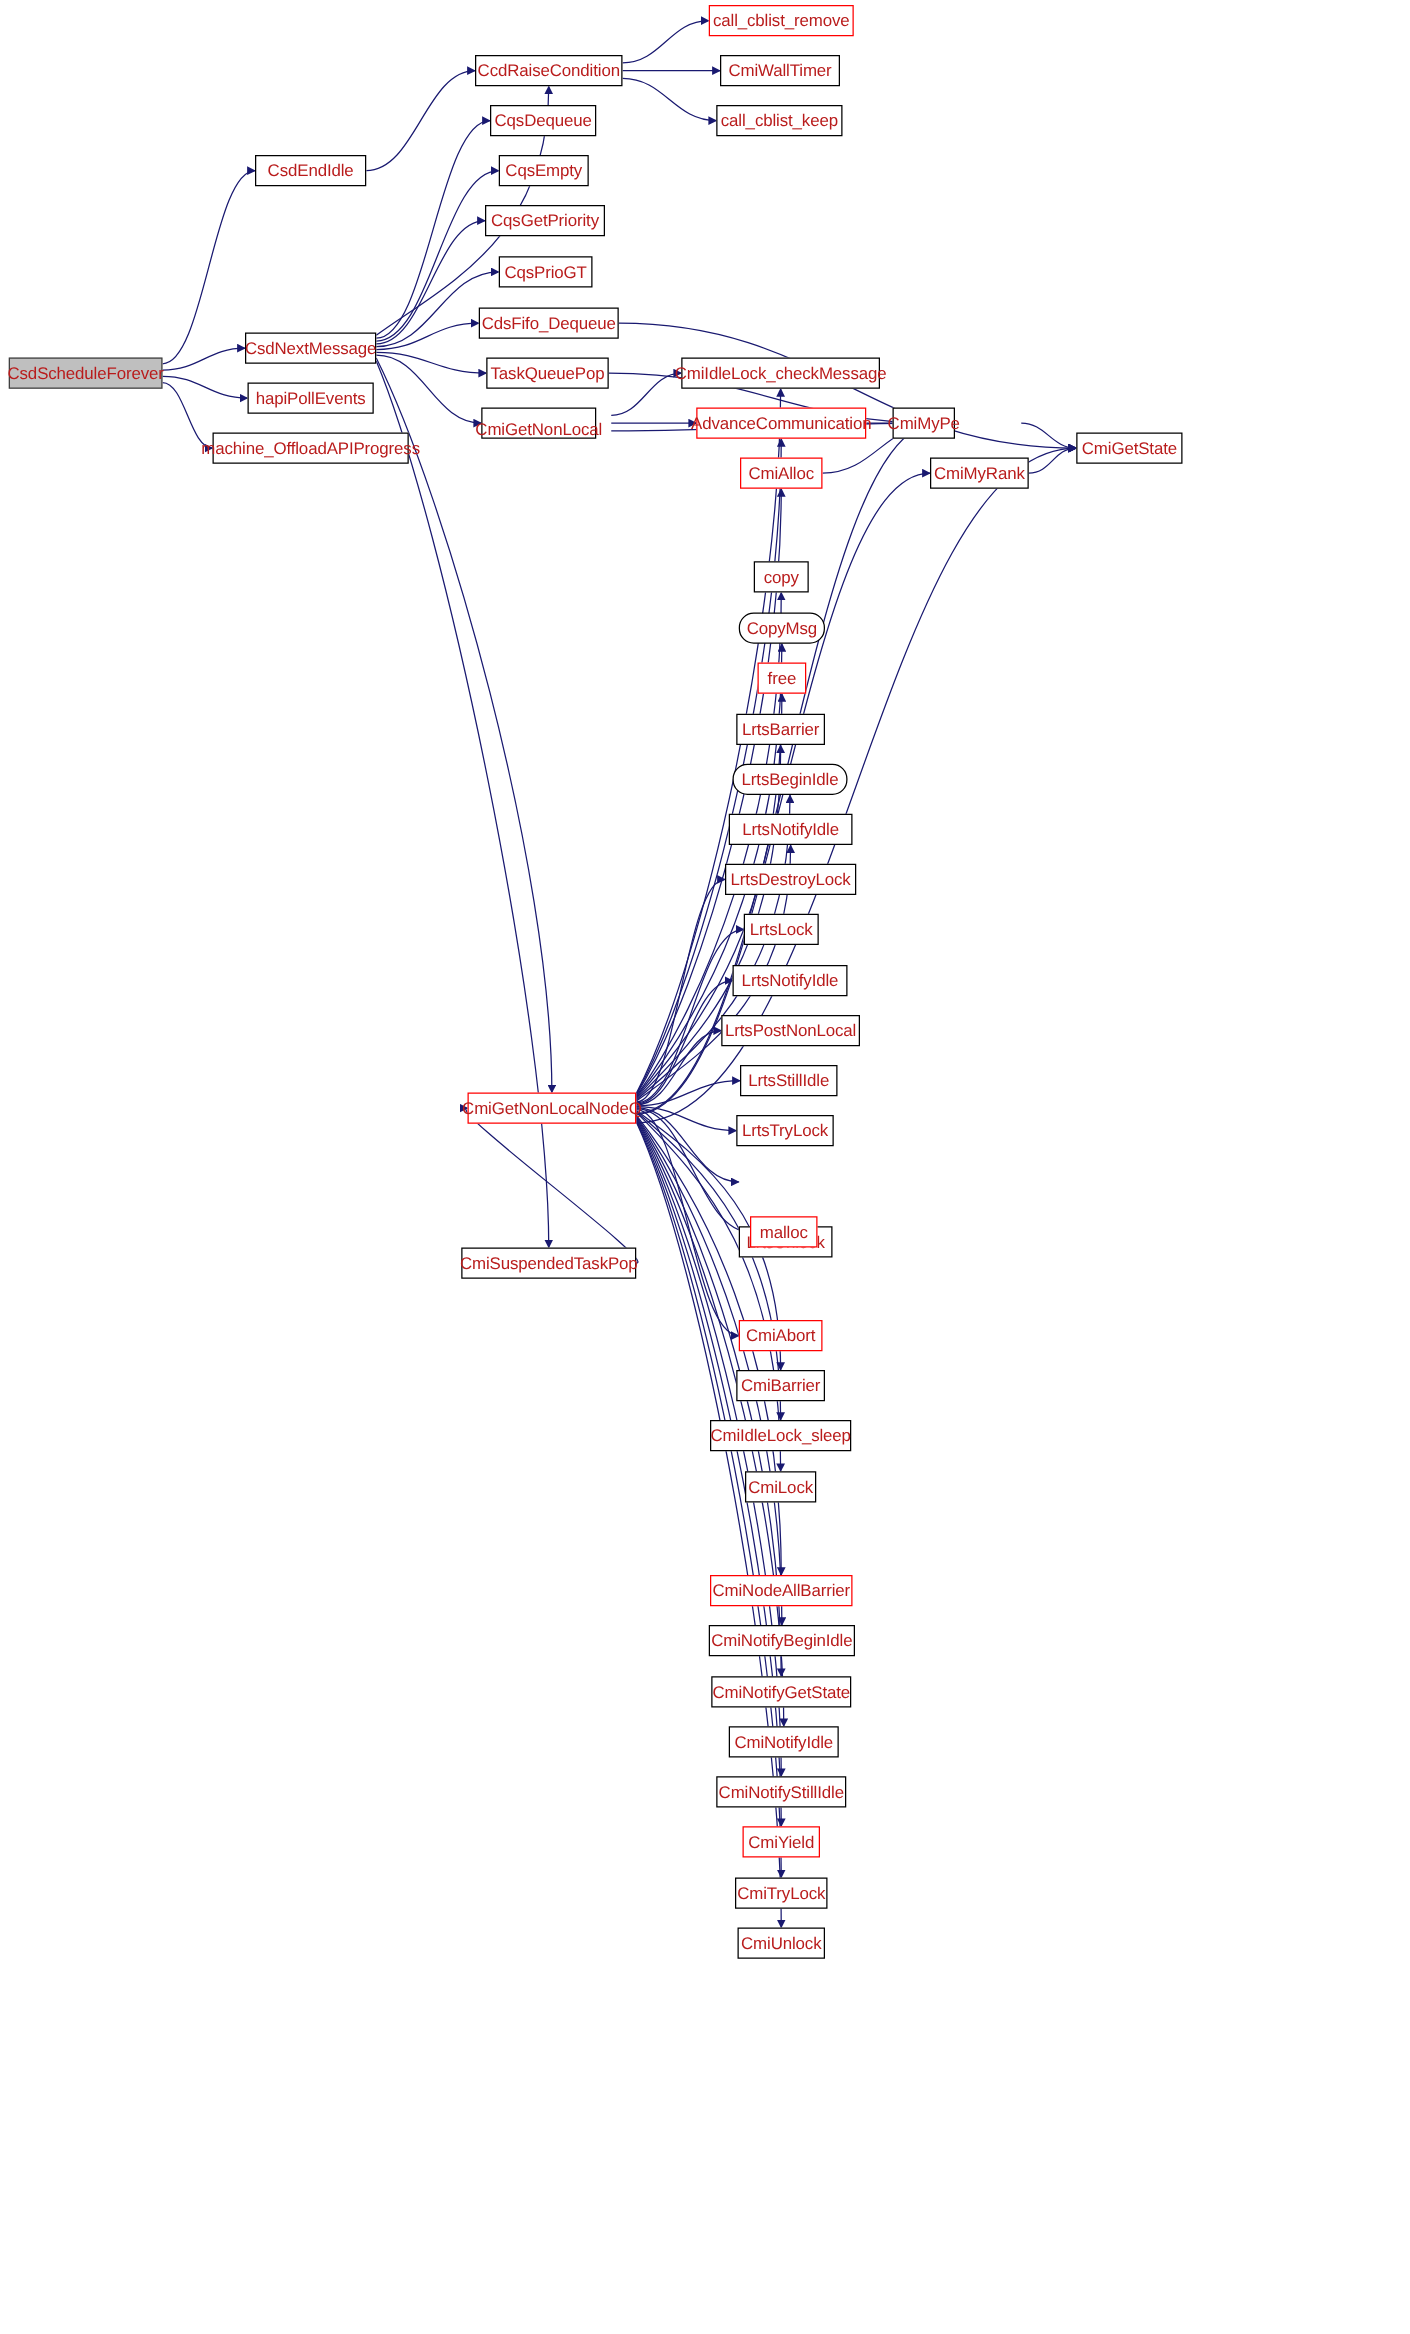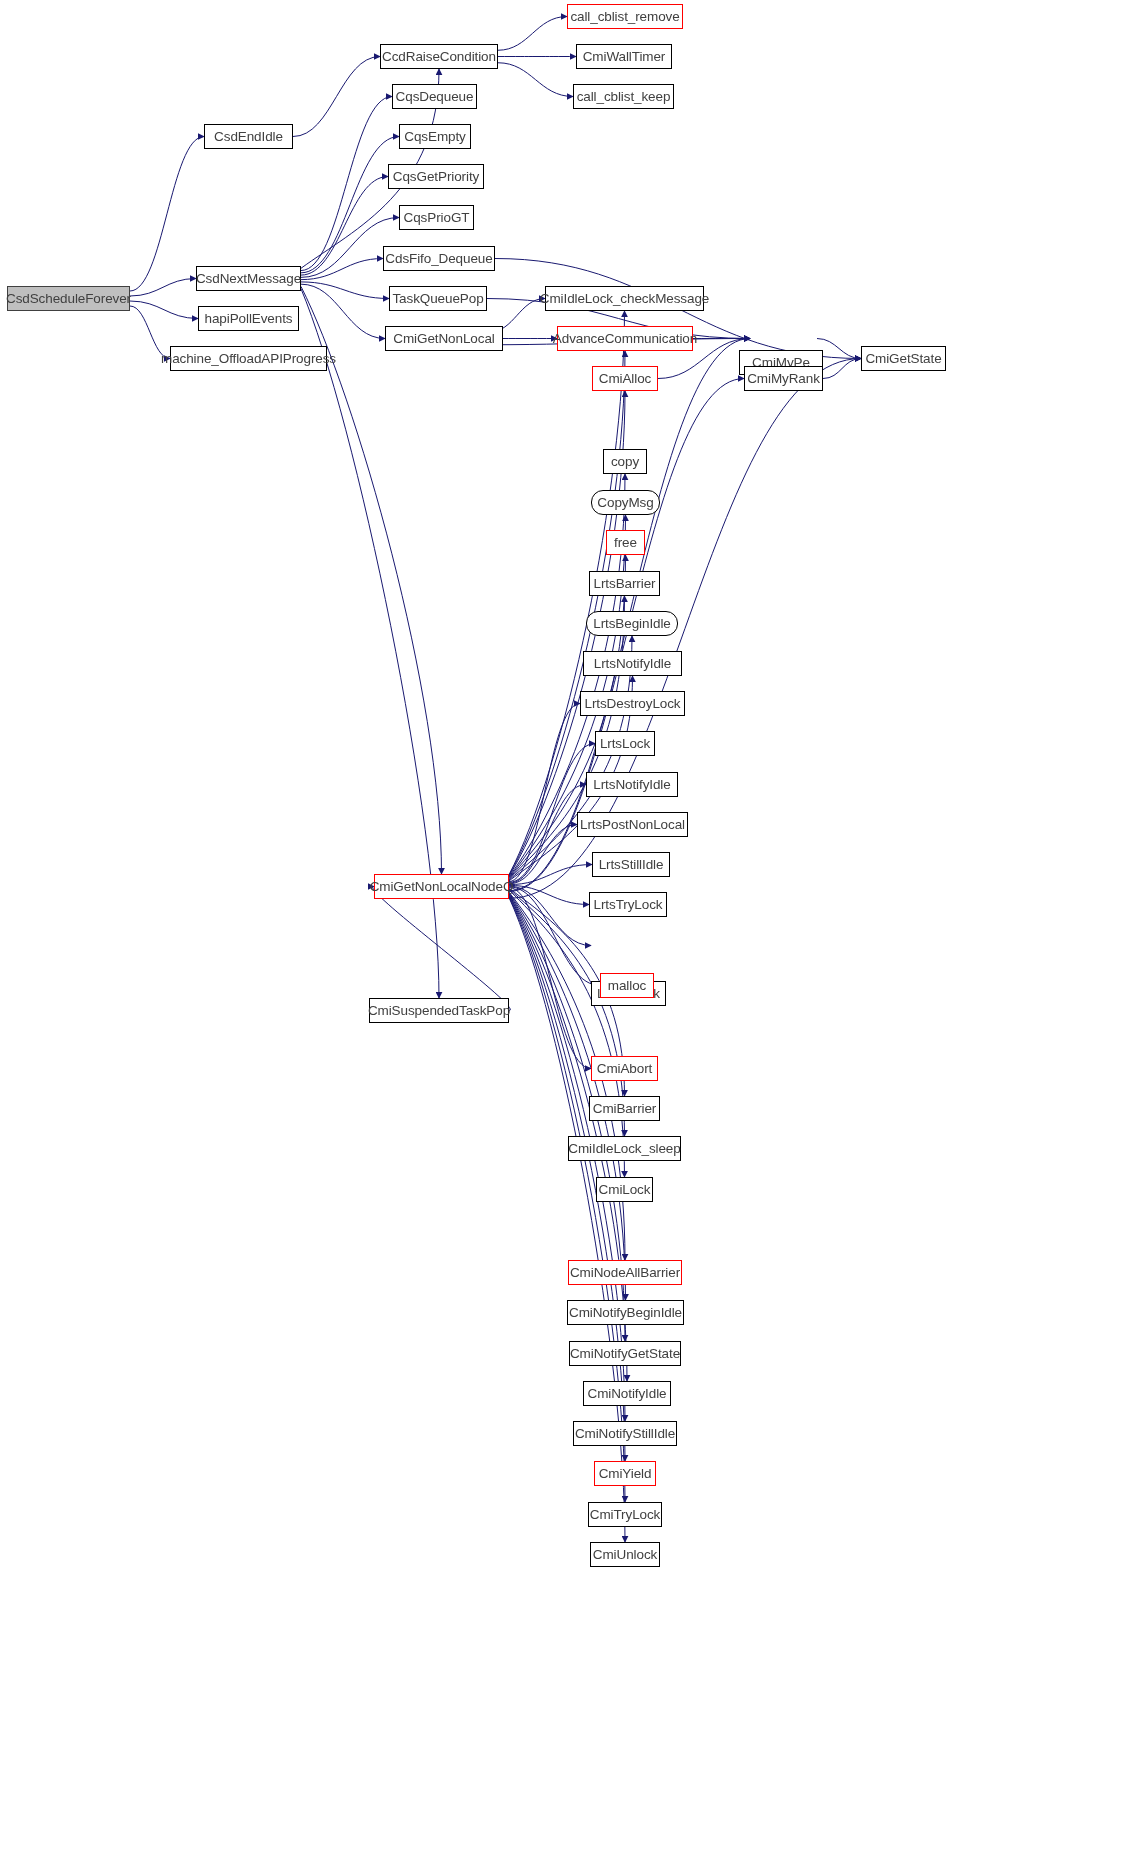--- a/index.html
+++ b/index.html
@@ -24,21 +24,21 @@
     top: 0;
     width: 1128px;
     height: 1867px;
     pointer-events: none;
   }
   .node {
     position: absolute;
     box-sizing: border-box;
     border: 1px solid #000000;
     background: #ffffff;
-    color: #404040;
+    color: #b91c1c;
     font-size: 13.5px;
     line-height: 1;
     display: flex;
     align-items: center;
     justify-content: center;
     white-space: nowrap;
     letter-spacing: -0.1px;
     z-index: 5;
   }
   .node.red {
@@ -156,21 +156,21 @@
       </div>
       <div class="node" style="left: 399px; top: 205px; width: 75px; height: 25px;">
         <span class="node-label">CqsPrioGT</span>
       </div>
       <div class="node" style="left: 383px; top: 246px; width: 112px; height: 25px;">
         <span class="node-label">CdsFifo_Dequeue</span>
       </div>
       <div class="node" style="left: 389px; top: 286px; width: 98px; height: 25px;">
         <span class="node-label">TaskQueuePop</span>
       </div>
-      <div class="node" style="left: 385px; top: 326px; width: 118px; height: 25px;">
+      <div class="node" style="left: 385px; top: 326px; width: 92px; height: 25px; align-items: flex-end;">
         <span class="node-label">CmiGetNonLocal</span>
       </div>
       <div class="node red" style="left: 567px; top: 4px; width: 116px; height: 25px;">
         <span class="node-label">call_cblist_remove</span>
       </div>
       <div class="node" style="left: 576px; top: 44px; width: 96px; height: 25px;">
         <span class="node-label">CmiWallTimer</span>
       </div>
       <div class="node" style="left: 573px; top: 84px; width: 101px; height: 25px;">
         <span class="node-label">call_cblist_keep</span>
@@ -261,21 +261,21 @@
       </div>
       <div class="node red" style="left: 594px; top: 1461px; width: 62px; height: 25px;">
         <span class="node-label">CmiYield</span>
       </div>
       <div class="node" style="left: 588px; top: 1502px; width: 74px; height: 25px;">
         <span class="node-label">CmiTryLock</span>
       </div>
       <div class="node" style="left: 590px; top: 1542px; width: 70px; height: 25px;">
         <span class="node-label">CmiUnlock</span>
       </div>
-      <div class="node" style="left: 739px; top: 326px; width: 84px; height: 25px; margin-top: 24px;">
+      <div class="node" style="left: 714px; top: 326px; width: 50px; height: 25px;">
         <span class="node-label">CmiMyPe</span>
       </div>
       <div class="node" style="left: 744px; top: 366px; width: 79px; height: 25px;">
         <span class="node-label">CmiMyRank</span>
       </div>
       <div class="node" style="left: 861px; top: 346px; width: 85px; height: 25px;">
         <span class="node-label">CmiGetState</span>
       </div>
     </div>
 </div>

